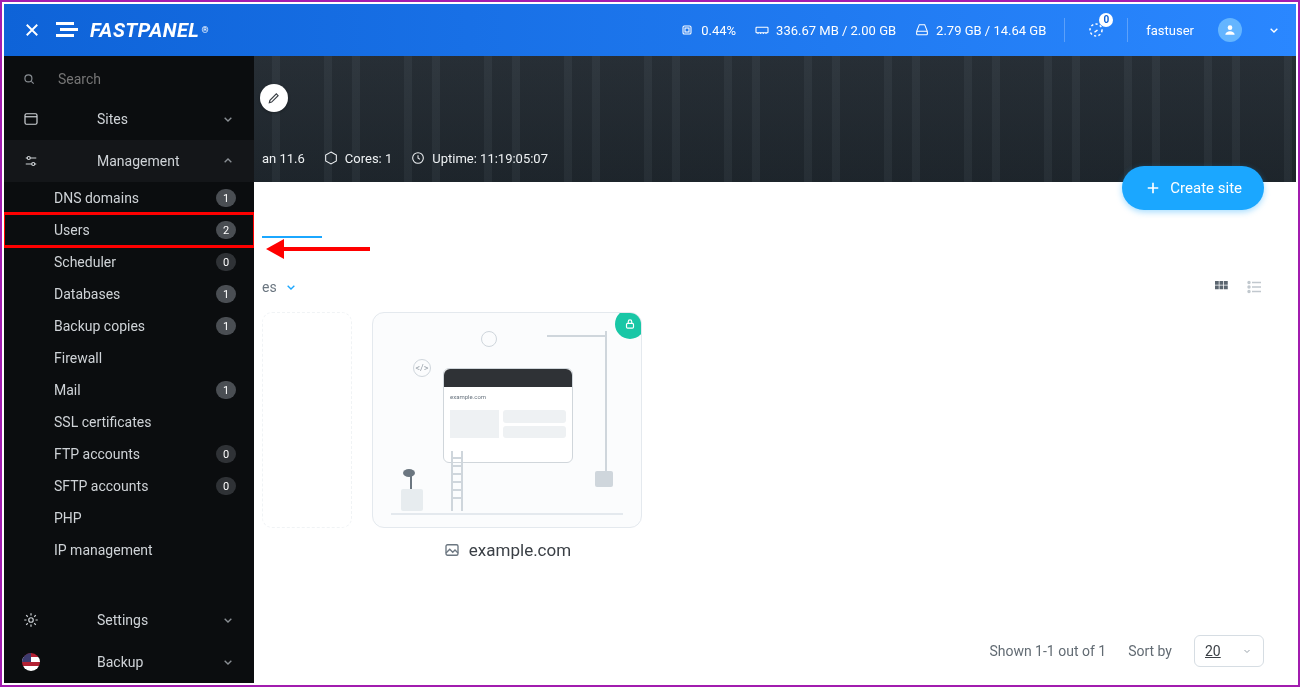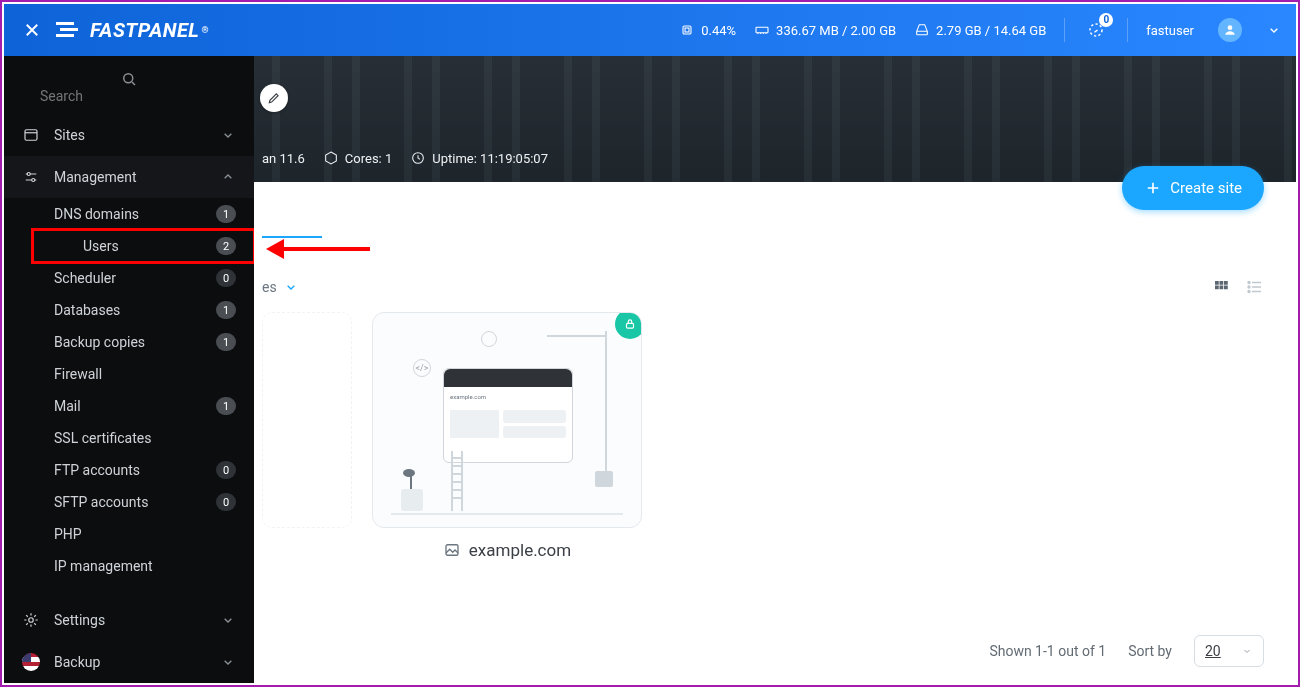--- a/index.html
+++ b/index.html
@@ -18,32 +18,32 @@
 .top-right{ margin-left:auto; display:flex; align-items:center; gap:18px; font-size:13px;}
 .tr-item{ display:flex; align-items:center; gap:6px;}
 .tr-sep{ width:1px; height:24px; background:rgba(255,255,255,0.25);}
 .notif{ position:relative; width:26px; height:26px; border-radius:50%; display:flex;align-items:center;justify-content:center;}
 .notif .badge{ position:absolute; top:-4px; right:-4px; background:#fff; color:#0e63d8; font-size:10px; font-weight:700; border-radius:8px; padding:0 4px; min-width:14px; height:14px; line-height:14px; text-align:center;}
 .user{ display:flex; align-items:center; gap:24px;}
 .avatar{ width:24px; height:24px; border-radius:50%; background:#64b5ff; display:flex;align-items:center;justify-content:center;}
 
 
 .sidebar{ position:absolute; top:54px; left:2px; bottom:2px; width:250px; background:#0b0d0f; color:#cfd3d7; z-index:40; display:flex; flex-direction:column; overflow:hidden;}
-.search{ display:flex; align-items:center; gap:0; padding:14px 18px 10px 18px; color:#8a8f94;flex-direction:column;}
+.search{ display:flex; align-items:center; gap:22px; padding:14px 18px 10px 18px; color:#8a8f94;}
 .search input{ background:transparent; border:none; color:#cfd3d7; font-size:14px; outline:none; flex:1;}
 .menu-row{ display:flex; align-items:center; gap:14px; padding:0 18px; height:42px; cursor:pointer; font-size:14px;}
 .menu-row.section{ background:#141619;align-items:center;}
-.menu-row .txt{ flex:1; }
+.menu-row .txt{ flex:1;margin-left:43px; }
 .chevron{ color:#8a8f94; }
 .sublist{ background:#0b0d0f; }
 .sub{ height:32px; display:flex; align-items:center; padding:0 18px 0 50px; font-size:14px; cursor:pointer; }
 .sub .txt{ flex:1; }
 .badge-pill{ min-width:20px; height:18px; border-radius:9px; background:#4a4e53; color:#fff; font-size:11px; display:inline-flex; align-items:center; justify-content:center; padding:0 5px;}
 .badge-pill.dark{ background:#2f3236;}
-.sub.highlight{ outline:3px solid #ff0000; outline-offset:-1px;margin-left:29px;}
+.sub.highlight{ outline:3px solid #ff0000; outline-offset:-1px;}
 .bottom-box{ margin-top:auto; }
 .lang-flag{ width:18px; height:18px; border-radius:50%; background:linear-gradient(180deg,#b22234 0 25%,#fff 25% 50%,#b22234 50% 75%,#fff 75% 100%); position:relative; overflow:hidden;}
 .lang-flag::before{ content:""; position:absolute; top:0; left:0; width:9px; height:9px; background:#3c3b6e;}
 
 
 .hero{ position:absolute; top:54px; left:2px; right:2px; height:126px;
   background:linear-gradient(180deg,#2a3138 0%, #1b2228 100%); z-index:10;}
 .hero-stripes{ position:absolute; inset:0; opacity:.35;
   background:repeating-linear-gradient(90deg,#3b454d 0 8px, #222a31 8px 28px, #3b454d 28px 36px, #222a31 36px 80px);}
 .hero-info{ position:absolute; left:258px; bottom:16px; color:#eef1f3; font-size:13px; display:flex; align-items:center; gap:18px;}

